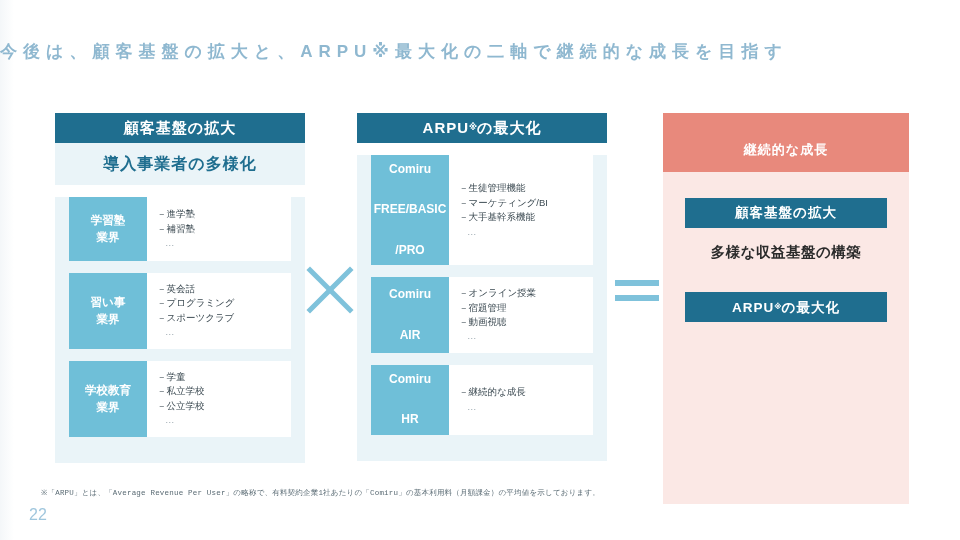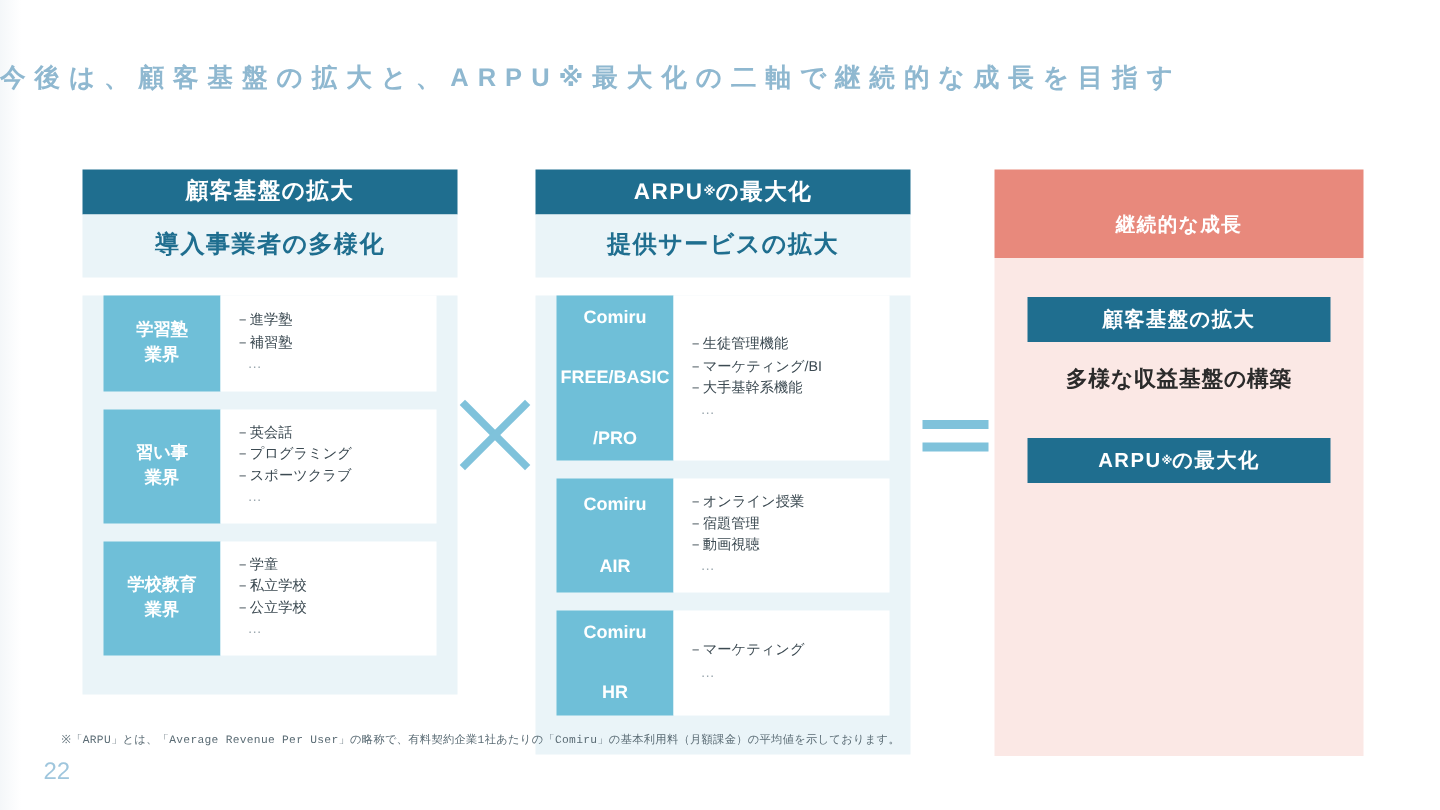--- a/index.html
+++ b/index.html
@@ -253,21 +253,20 @@
 
   <div class="op op-x">
     <svg width="54" height="54" viewBox="0 0 54 54" aria-hidden="true">
       <line x1="7" y1="7" x2="47" y2="47" stroke="#7FC2DB" stroke-width="5" stroke-linecap="square"></line>
       <line x1="47" y1="7" x2="7" y2="47" stroke="#7FC2DB" stroke-width="5" stroke-linecap="square"></line>
     </svg>
   </div>
 
   <div class="col col-mid mid">
     <div class="col-head"><span>ARPU</span><sup class="mark">※</sup><span>の最大化</span></div>
-    <div class="col-sub">提供サービスの拡大</div>
     <div class="col-body">
 
       <div class="card">
         <div class="card-label">
           <span>Comiru</span>
           <span>FREE/BASIC</span>
           <span>/PRO</span>
         </div>
         <div class="card-list">
           <div class="li">－生徒管理機能</div>
@@ -289,21 +288,21 @@
           <div class="li ellipsis">…</div>
         </div>
       </div>
 
       <div class="card">
         <div class="card-label">
           <span>Comiru</span>
           <span>HR</span>
         </div>
         <div class="card-list">
-          <div class="li">－マーケティング</div>
+          <div class="li">－継続的な成長</div>
           <div class="li ellipsis">…</div>
         </div>
       </div>
 
     </div>
   </div>
 
   <div class="op op-eq">
     <svg width="54" height="54" viewBox="0 0 54 54" aria-hidden="true">
       <rect x="5" y="17" width="44" height="6" fill="#7FC2DB"></rect>

